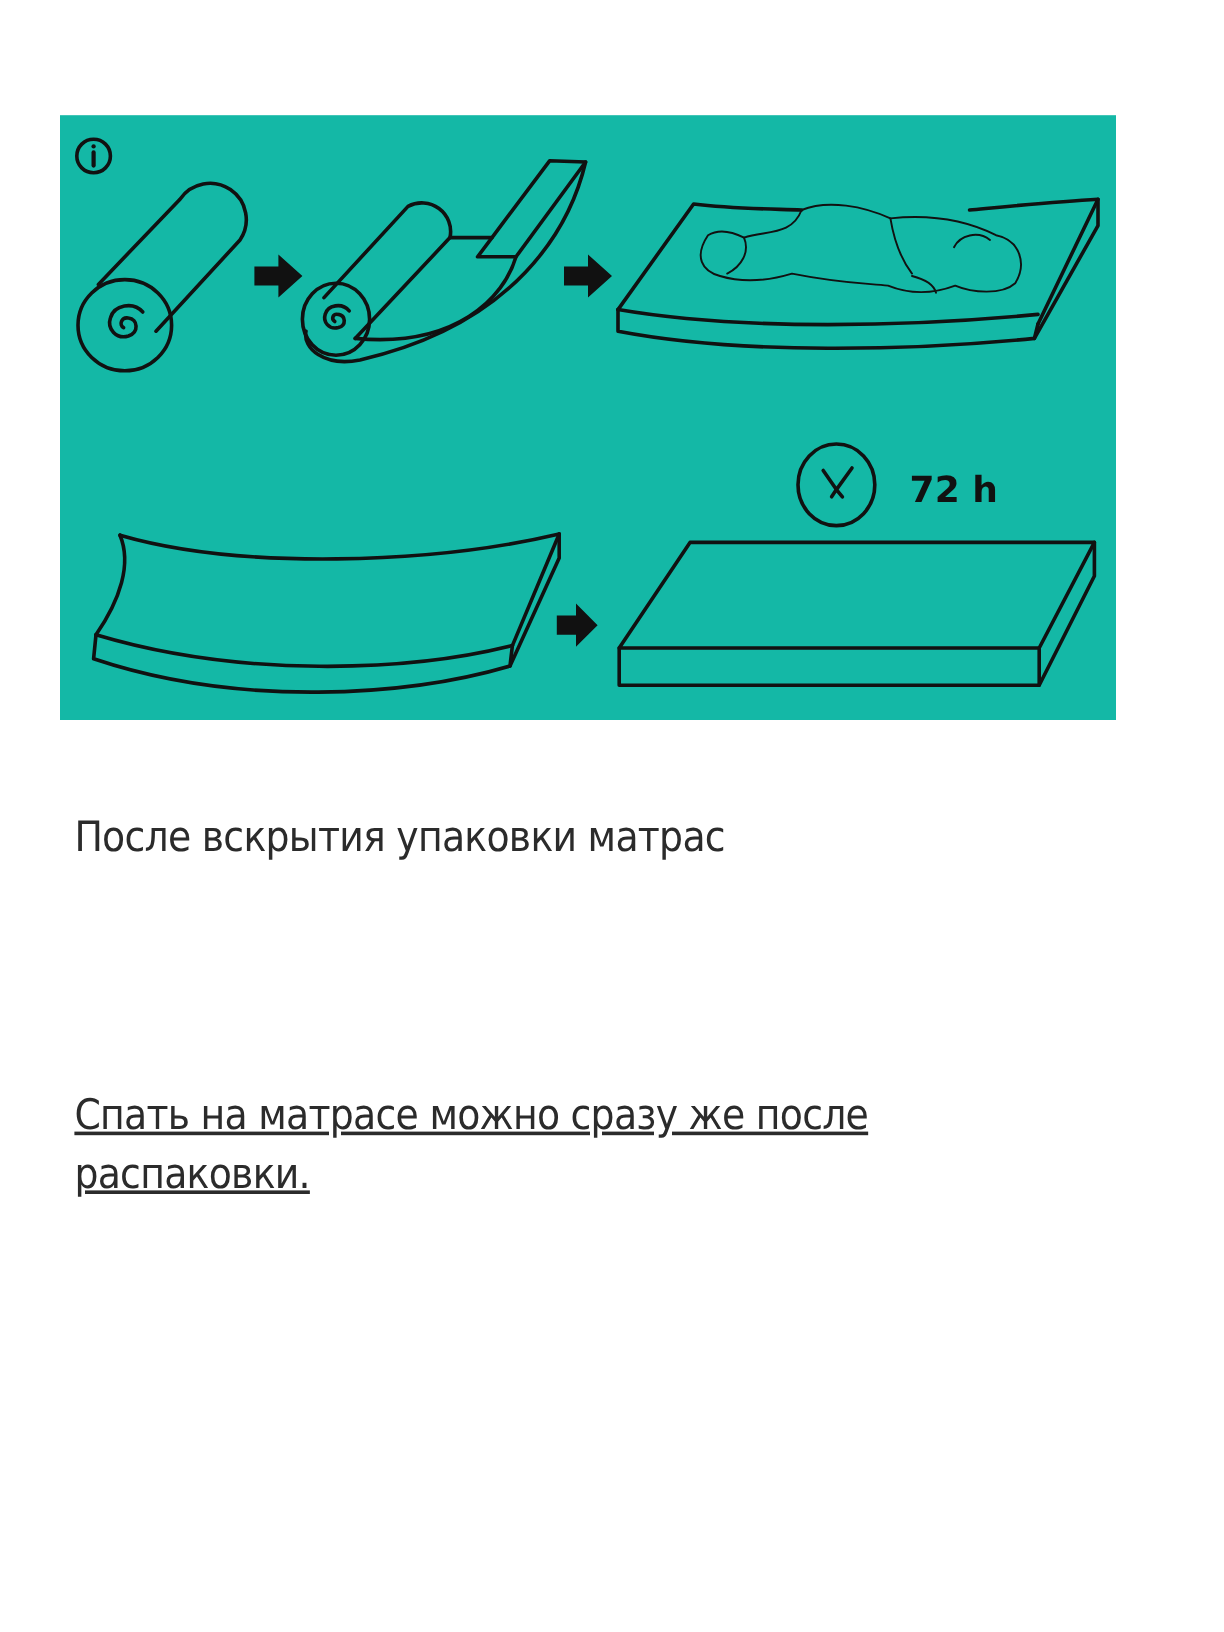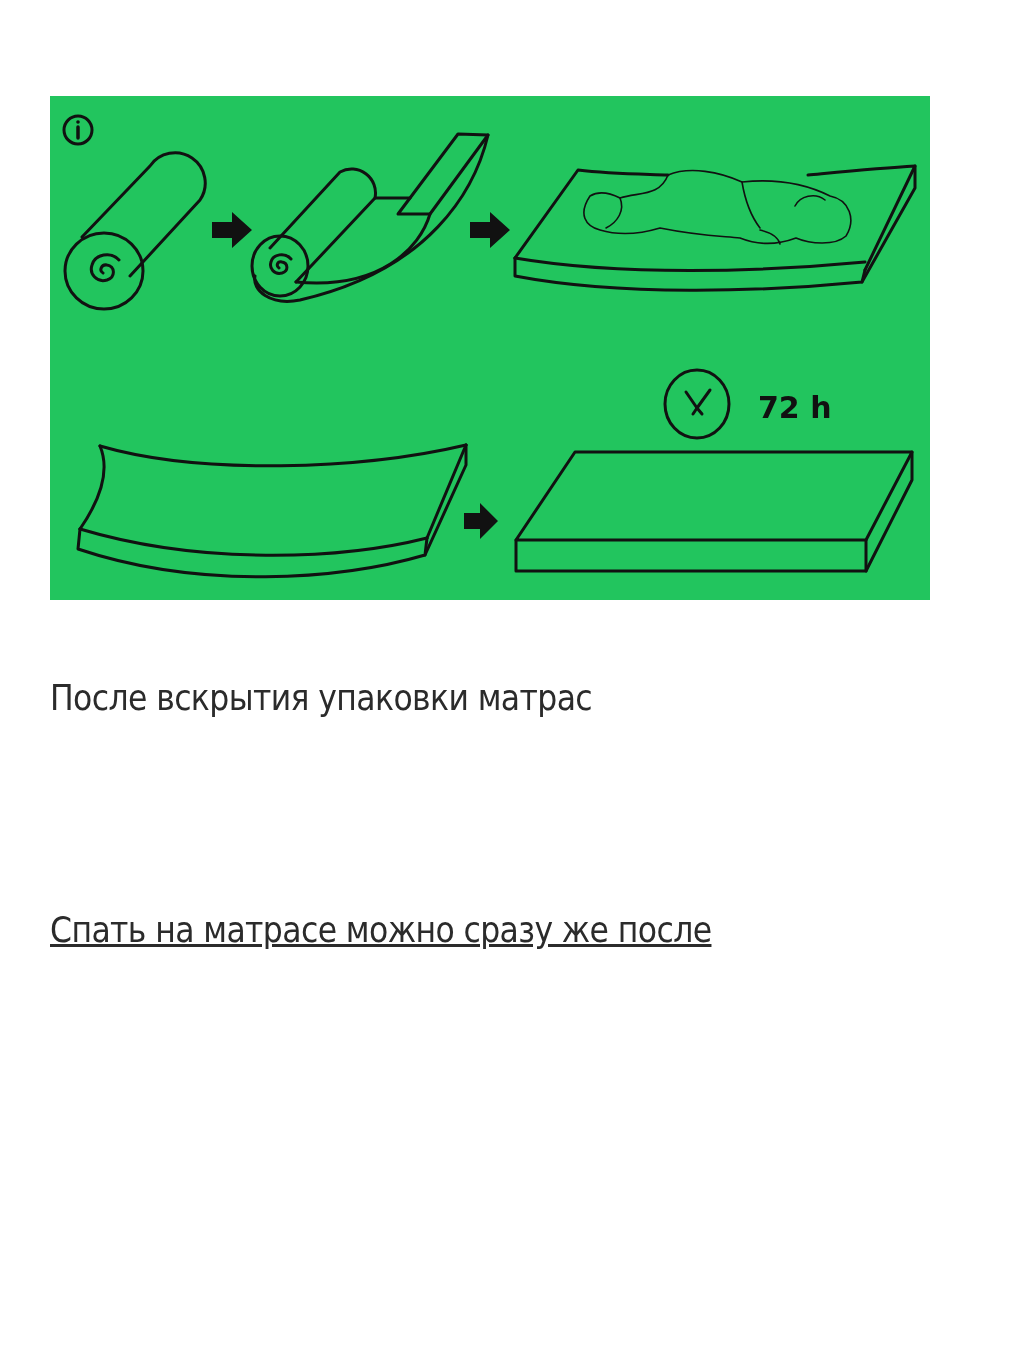--- a/index.html
+++ b/index.html
@@ -1,19 +1,19 @@
 <!DOCTYPE html>
 <html><head>
   <meta charset="utf-8">
   <style>
     html, body { margin: 0; padding: 0; background: #ffffff; }
     body { width: 1020px; height: 1360px; position: relative; overflow: hidden; font-family: "DejaVu Sans", sans-serif; }
-    .illustration { position: absolute; left: 50px; top: 96px; width: 880px; height: 504px; background: #22c55e; }
+    .illustration { position: absolute; left: 50px; top: 96px; width: 880px; height: 504px; background: #14b8a6; }
     .illustration svg { position: absolute; left: 0; top: 0; }
-    .text-block { position: absolute; left: 50px; width: 920px; color: #2b2b2b; font-family: "DejaVu Sans Condensed", "DejaVu Sans", sans-serif; font-size: 35px; line-height: 49px; letter-spacing: -0.6px; }
+    .text-block { position: absolute; left: 62px; width: 920px; color: #2b2b2b; font-family: "DejaVu Sans Condensed", "DejaVu Sans", sans-serif; font-size: 35px; line-height: 49px; letter-spacing: -0.6px; }
     .p1 { top: 674px; }
     .p2 { top: 906px; text-decoration: underline; }
     .line { display: block; white-space: nowrap; }
     .hours-label { font-family: "DejaVu Sans", sans-serif; font-weight: bold; font-size: 30px; fill: #111; }
   </style>
 </head>
 <body>
 
 <div class="illustration">
   <svg width="880" height="504" viewBox="50 96 880 504" xmlns="http://www.w3.org/2000/svg" fill="none" stroke="#111" stroke-width="3" stroke-linejoin="round" stroke-linecap="round">
@@ -83,13 +83,14 @@
     </g>
   </svg>
 </div>
 
 <div class="text-block p1">
   <span class="line">После вскрытия упаковки матрас</span>
 </div>
 
 <div class="text-block p2">
   <span class="line">Спать на матрасе можно сразу же после</span>
+  <span class="line">распаковки.</span>
 </div>
 
 </body></html>

